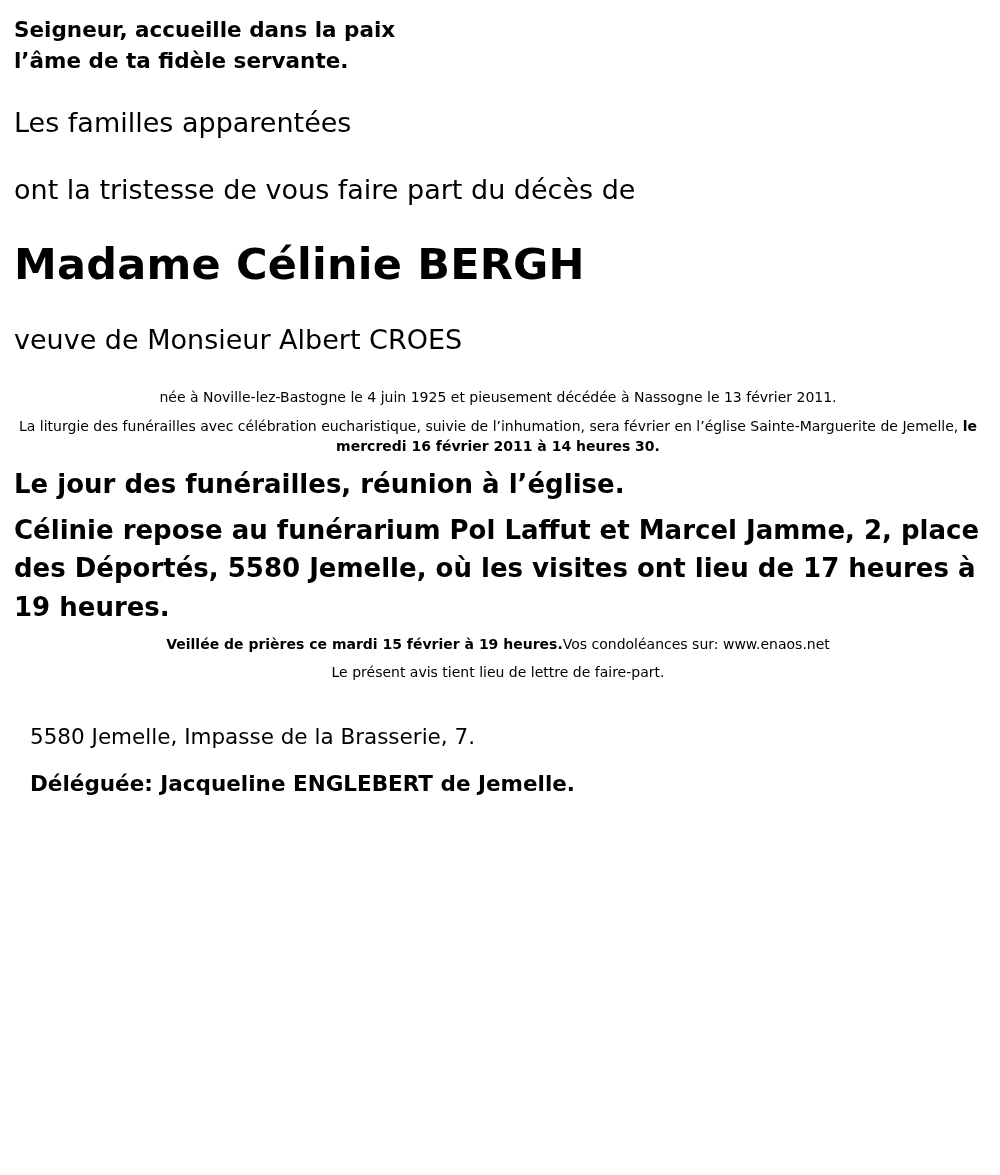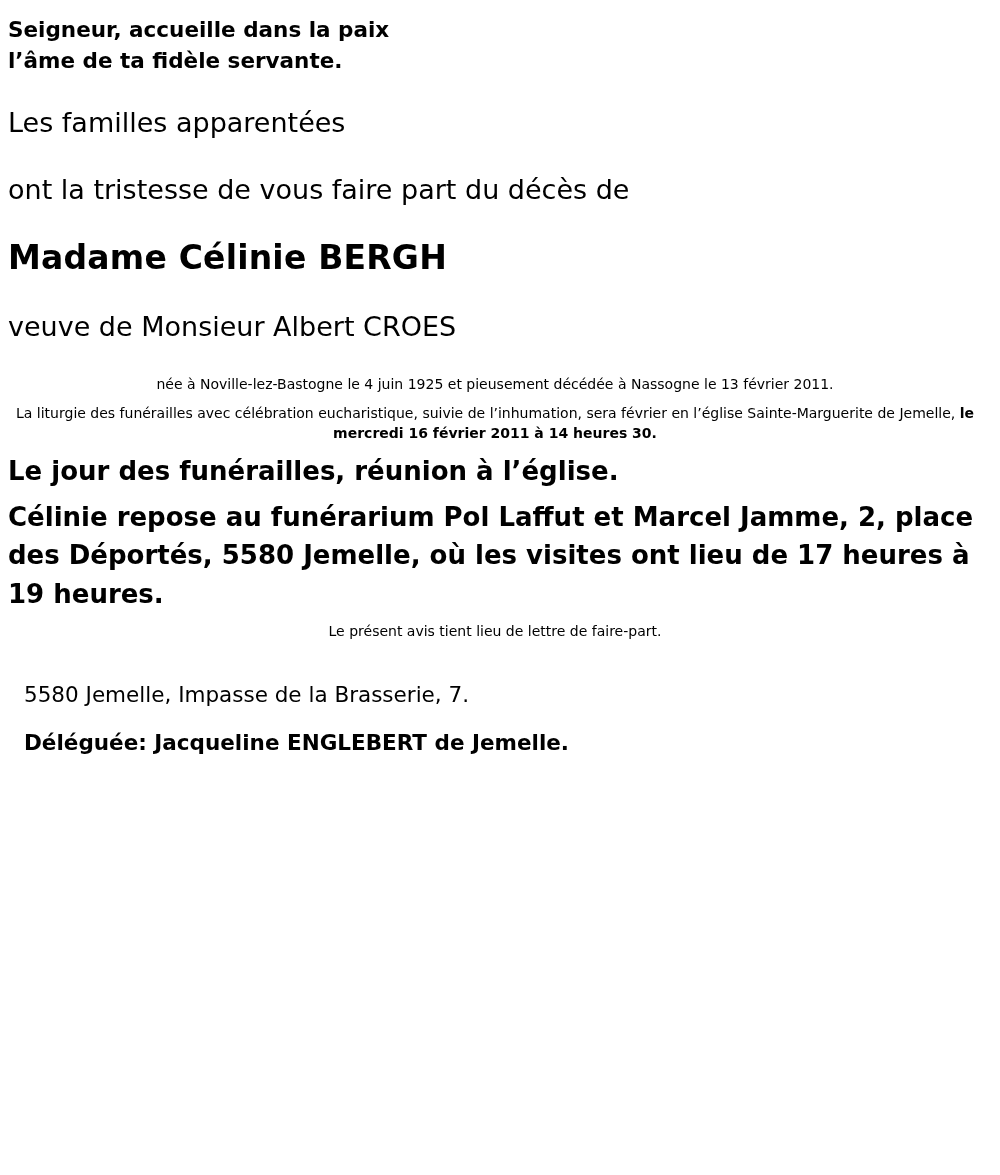--- a/index.html
+++ b/index.html
@@ -10,40 +10,40 @@
   body {
     width: 1000px;
     min-height: 1175px;
     font-family: "DejaVu Sans", sans-serif;
     color: #000000;
     -webkit-font-smoothing: antialiased;
   }
   .notice {
     box-sizing: border-box;
     width: 1000px;
-    padding: 14px 18px 10px 8px;
+    padding: 14px 18px 10px 14px;
   }
   .line {
     font-size: 27px;
     line-height: 1.42;
     margin: 0;
   }
   .bold {
     font-weight: bold;
   }
   .spacer-sm { height: 14px; }
   .spacer-md { height: 28px; }
 
   .head-line {
     font-size: 21.5px;
     font-weight: bold;
     line-height: 1.45;
   }
   .name {
-    font-size: 33px;
+    font-size: 43px;
     font-weight: bold;
     line-height: 1.3;
     letter-spacing: 0.2px;
     margin: 0;
   }
   .para {
     font-size: 14px;
     line-height: 1.47;
     margin: 0 0 8px 0;
     text-align: center;
@@ -90,20 +90,21 @@
   <div class="spacer-md"></div>
 
   <div class="para">née à Noville-lez-Bastogne le 4 juin 1925 et pieusement décédée à Nassogne le 13 février 2011.</div>
 
   <p class="para"><span>La liturgie des funérailles avec célébration eucharistique, suivie de l’inhumation, sera février en l’église Sainte-Marguerite de Jemelle, </span><b>le mercredi 16 février 2011 à 14 heures 30.</b></p>
 
   <div class="block-bold">Le jour des funérailles, réunion à l’église.</div>
 
   <div class="block-bold">Célinie repose au funérarium Pol Laffut et Marcel Jamme, 2, place des Déportés, 5580 Jemelle, où les visites ont lieu de 17 heures à 19 heures.</div>
 
+  <p class="para"><b>Veillée de prières ce mardi 15 février à 19 heures.</b><span>Vos condoléances sur: www.enaos.net</span></p>
 
 
   <div class="para">Le présent avis tient lieu de lettre de faire-part.</div>
 
   <div class="spacer-sm"></div>
 
   <div class="footer-line">5580 Jemelle, Impasse de la Brasserie, 7.</div>
   <div class="footer-line bold">Déléguée: Jacqueline ENGLEBERT de Jemelle.</div>
 
 </div>

